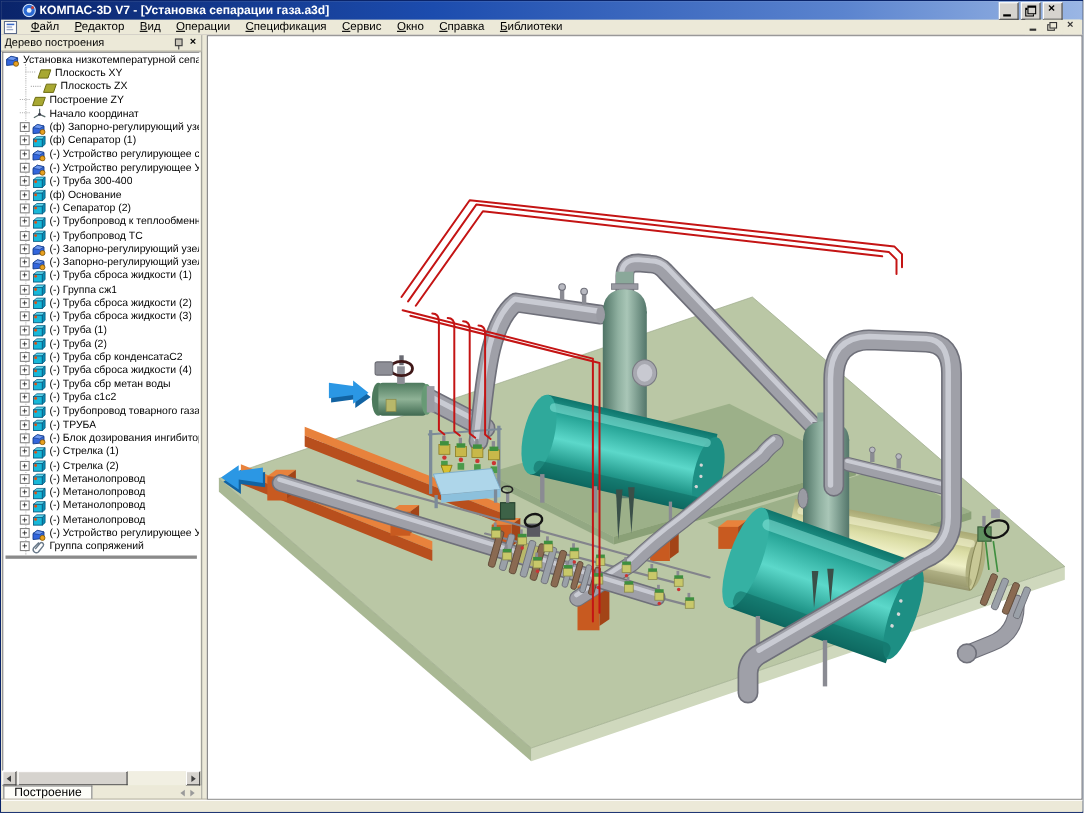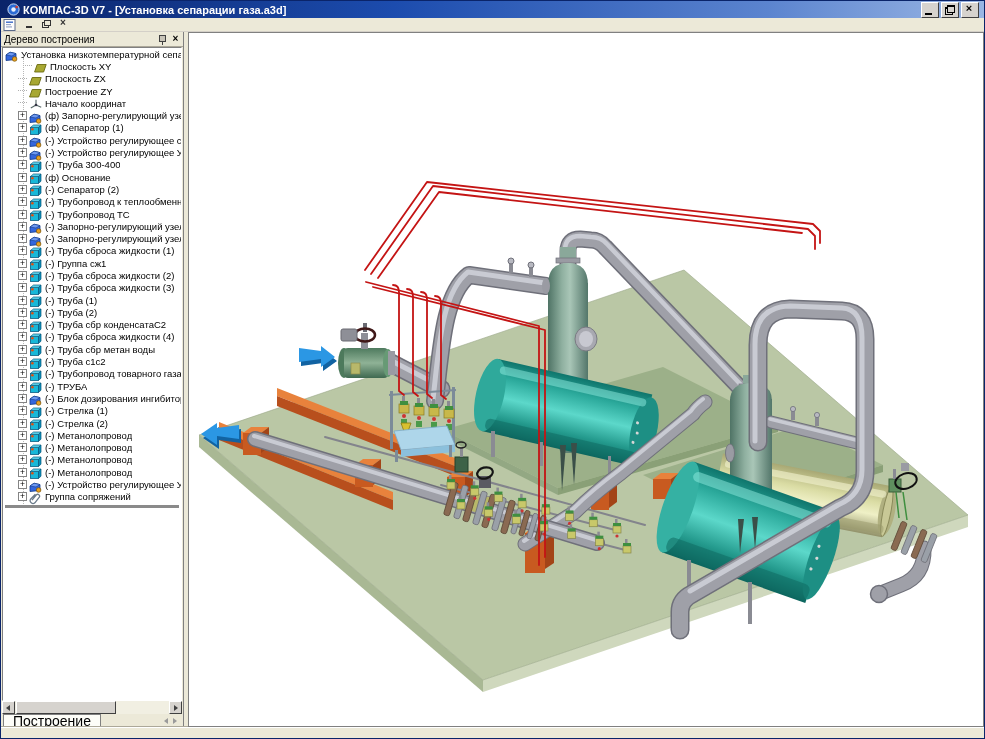--- a/index.html
+++ b/index.html
@@ -1,19 +1,19 @@
 <!DOCTYPE html>
 <html><head>
 <meta charset="utf-8">
 <style>
   html,body{margin:0;padding:0;background:#ece9d8;width:985px;height:739px;overflow:hidden;
     font-family:"Liberation Sans",sans-serif;-webkit-font-smoothing:antialiased;}
   .app{width:985px;height:739px;display:flex;flex-direction:column;border:1px solid #0a246a;box-sizing:border-box;}
   
-  .titlebar{height:17px;flex:0 0 17px;display:flex;align-items:center;padding:0 5px;
+  .titlebar{height:17px;flex:0 0 17px;display:flex;align-items:center;padding:0 18px;
     background:linear-gradient(90deg,#0a246a 0%,#1c4cae 40%,#5b84cf 78%,#9ab6e4 100%);}
   .titlebar .appicon{width:13px;height:13px;margin:0 3px 0 1px;flex:0 0 auto;}
   .titlebar .title{color:#fff;font-size:11px;font-weight:bold;flex:1;white-space:nowrap;overflow:hidden;}
   .winbtn{width:16px;height:14px;margin-left:2px;background:#d6d3ce;border-top:1px solid #fff;border-left:1px solid #fff;
     border-right:1px solid #404040;border-bottom:1px solid #404040;position:relative;flex:0 0 auto;}
   .winbtn .min{position:absolute;left:3px;bottom:2px;width:7px;height:2px;background:#000;}
   .winbtn .max1{position:absolute;left:5px;top:2px;width:6px;height:5px;border:1px solid #000;border-top-width:2px;background:#d6d3ce;}
   .winbtn .max2{position:absolute;left:3px;top:4px;width:6px;height:5px;border:1px solid #000;border-top-width:2px;background:#d6d3ce;}
   .winbtn .cls{position:absolute;left:0;top:-1px;width:14px;text-align:center;font-size:11px;font-weight:bold;color:#000;}
   
@@ -50,21 +50,21 @@
   .hscroll{height:13px;flex:0 0 13px;display:flex;background:#f1efe2;margin:0 1px;}
   .sbtn{width:13px;height:13px;flex:0 0 13px;background:#d6d3ce;border-top:1px solid #fff;border-left:1px solid #fff;
     border-right:1px solid #404040;border-bottom:1px solid #404040;position:relative;box-sizing:border-box;}
   .sbtn .tl{position:absolute;left:3px;top:3px;width:0;height:0;border-top:3px solid transparent;border-bottom:3px solid transparent;border-right:4px solid #404040;}
   .sbtn .tr{position:absolute;left:4px;top:3px;width:0;height:0;border-top:3px solid transparent;border-bottom:3px solid transparent;border-left:4px solid #404040;}
   .sthumb{width:100px;height:13px;background:#d6d3ce;border-top:1px solid #fff;border-left:1px solid #fff;
     border-right:1px solid #404040;border-bottom:1px solid #404040;box-sizing:border-box;margin-left:1px;}
   .strack{flex:1;}
   
   .tabbar{height:13px;flex:0 0 13px;display:flex;align-items:stretch;background:#ece9d8;padding-left:2px;}
-  .tab{background:#fdfdf8;border:1px solid #808080;border-bottom:none;font-size:14px;padding:0 9px;line-height:12px;color:#000;}
+  .tab{background:#fdfdf8;border:1px solid #808080;border-bottom:none;font-size:11px;padding:0 9px;line-height:12px;color:#000;}
   .tabarrows{flex:1;display:flex;justify-content:flex-end;align-items:center;padding-right:6px;}
   .tarr{width:0;height:0;border-top:3px solid transparent;border-bottom:3px solid transparent;margin-left:5px;}
   .tarr.l{border-right:4px solid #9a9a9a;}
   .tarr.r{border-left:4px solid #9a9a9a;}
   
   .splitter{width:4px;flex:0 0 4px;background:#ece9d8;}
   .viewport{flex:1;background:#fff;border:1px solid #808080;position:relative;overflow:hidden;}
   .viewport svg{display:block;}
   
   .statusbar{height:10px;flex:0 0 10px;background:#ece9d8;border-top:1px solid #fff;box-shadow:0 -1px 0 #aca899;}
@@ -99,20 +99,31 @@
       </span>
   </div>
 
   <div class="menubar">
     <svg class="docicon" viewBox="0 0 14 12">
       <rect x="1" y="0.5" width="11" height="11" fill="#fdfdfd" stroke="#5a6a8a"></rect>
       <rect x="3" y="2.5" width="7" height="1.4" fill="#3a6ac8"></rect>
       <rect x="3" y="5" width="5" height="1.2" fill="#9aa8c8"></rect>
       <rect x="3" y="7.3" width="6" height="1.2" fill="#9aa8c8"></rect>
     </svg>
+    <nav class="menuitems" id="menu">
+        <span class="menuitem">Файл</span>
+        <span class="menuitem">Редактор</span>
+        <span class="menuitem">Вид</span>
+        <span class="menuitem">Операции</span>
+        <span class="menuitem">Спецификация</span>
+        <span class="menuitem">Сервис</span>
+        <span class="menuitem">Окно</span>
+        <span class="menuitem">Справка</span>
+        <span class="menuitem">Библиотеки</span>
+      </nav>
     <span class="mdibtn">
         <span class="min"></span>
       </span>
     <span class="mdibtn">
         <span class="rest2"></span>
         <span class="rest1"></span>
       </span>
     <span class="mdibtn">
         <span class="cls">×</span>
       </span>
@@ -136,21 +147,21 @@
                 </svg></span>
               <span class="lbl">Установка низкотемпературной сепарации газа</span>
             </div>
             <div class="tree-row" style="padding-left: 20px;">
               <span class="dash"></span>
               <span class="ticon"><svg width="13" height="11" viewBox="0 0 13 11">
                   <path d="M3.2 1.5 L12.2 1.5 L9.6 9 L0.6 9 Z" fill="#a8a832" stroke="#6a6a10" stroke-width="0.9"></path>
                 </svg></span>
               <span class="lbl">Плоскость XY</span>
             </div>
-            <div class="tree-row" style="padding-left: 15px;">
+            <div class="tree-row" style="padding-left: 25px;">
               <span class="dash"></span>
               <span class="ticon"><svg width="13" height="11" viewBox="0 0 13 11">
                   <path d="M3.2 1.5 L12.2 1.5 L9.6 9 L0.6 9 Z" fill="#a8a832" stroke="#6a6a10" stroke-width="0.9"></path>
                 </svg></span>
               <span class="lbl">Плоскость ZX</span>
             </div>
             <div class="tree-row" style="padding-left: 15px;">
               <span class="dash"></span>
               <span class="ticon"><svg width="13" height="11" viewBox="0 0 13 11">
                   <path d="M3.2 1.5 L12.2 1.5 L9.6 9 L0.6 9 Z" fill="#a8a832" stroke="#6a6a10" stroke-width="0.9"></path>

